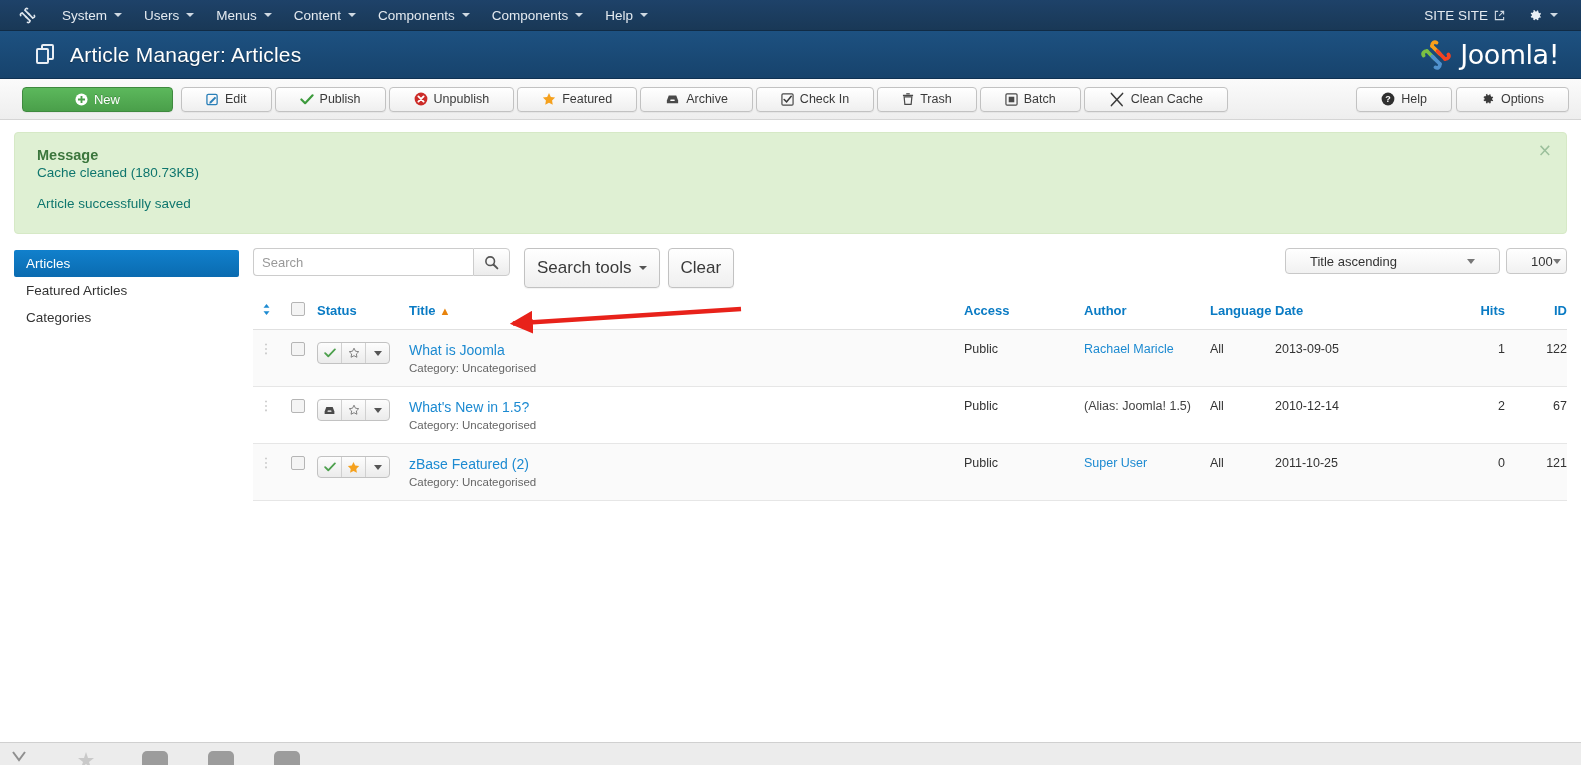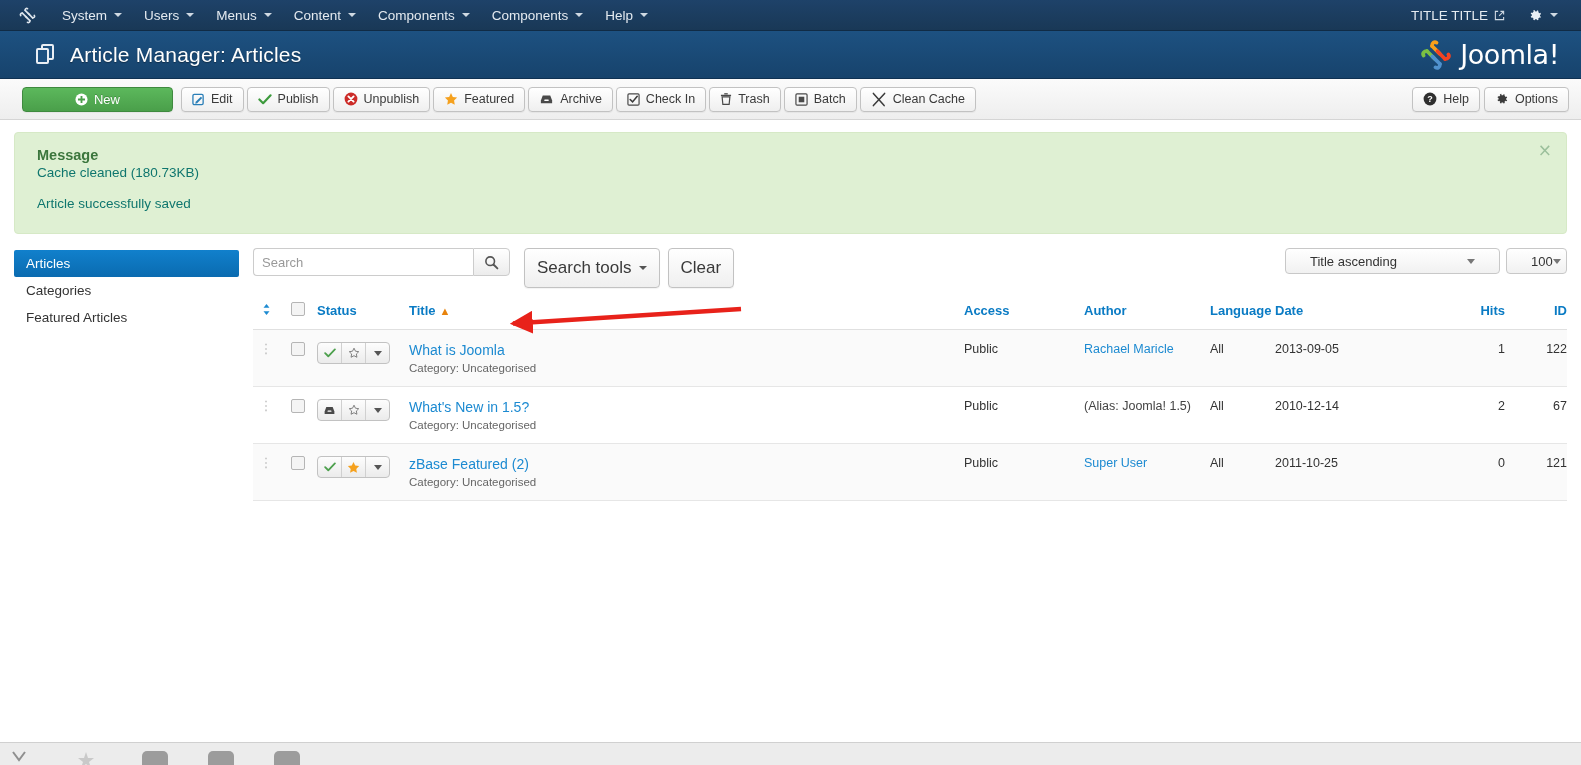--- a/index.html
+++ b/index.html
@@ -107,21 +107,21 @@
   }
   .btn {
     height: 25px;
     border: 1px solid #c2c2c2;
     border-radius: 4px;
     background: linear-gradient(to bottom, #ffffff 0%, #efefef 100%);
     color: #3a3a3a;
     font-size: 12.5px;
     display: inline-flex; align-items: center; justify-content: center;
     gap: 6px;
-    padding: 0 10px;
+    padding: 0 24px;
     cursor: pointer;
     white-space: nowrap;
     box-shadow: 0 1px 1px rgba(0,0,0,.05);
   }
   .btn-new {
     background: linear-gradient(to bottom, #5cb85c 0%, #4a9f4a 100%);
     border: 1px solid #3f8a3f;
     color: #fff;
     width: 151px;
     height: 25px;
@@ -381,21 +381,21 @@
         <span class="caret"></span>
       </div>
       <div class="topmenu-item">
         <span>Help</span>
         <span class="caret"></span>
       </div>
     </div>
 
     <div class="topbar-right">
       <div class="site-title-link">
-        <span>TITLE TITLE</span>
+        <span>SITE SITE</span>
         <span class="ico">
           <svg width="11" height="11" viewBox="0 0 12 12">
             <path d="M4.5 1.5H1.5v9h9v-3" fill="none" stroke="#cfd9e3" stroke-width="1.2"></path>
             <path d="M7 1.5h3.5V5" fill="none" stroke="#cfd9e3" stroke-width="1.2"></path>
             <path d="M10.2 1.8 5.6 6.4" stroke="#cfd9e3" stroke-width="1.2"></path>
           </svg>
         </span>
       </div>
       <div class="gear-wrap">
         <span class="ico">
@@ -564,24 +564,24 @@
     </div>
   </div>
 
   <div class="content">
 
     <div class="sidebar">
       <div class="side-item active">
         <span>Articles</span>
       </div>
       <div class="side-item">
+        <span>Featured Articles</span>
+      </div>
+      <div class="side-item">
         <span>Categories</span>
-      </div>
-      <div class="side-item">
-        <span>Featured Articles</span>
       </div>
     </div>
 
     <div class="main">
 
       <div class="filterbar">
         <div class="searchgroup">
           <input class="search-input" type="text" placeholder="Search" style="">
           <div class="search-btn">
             <span class="ico">

